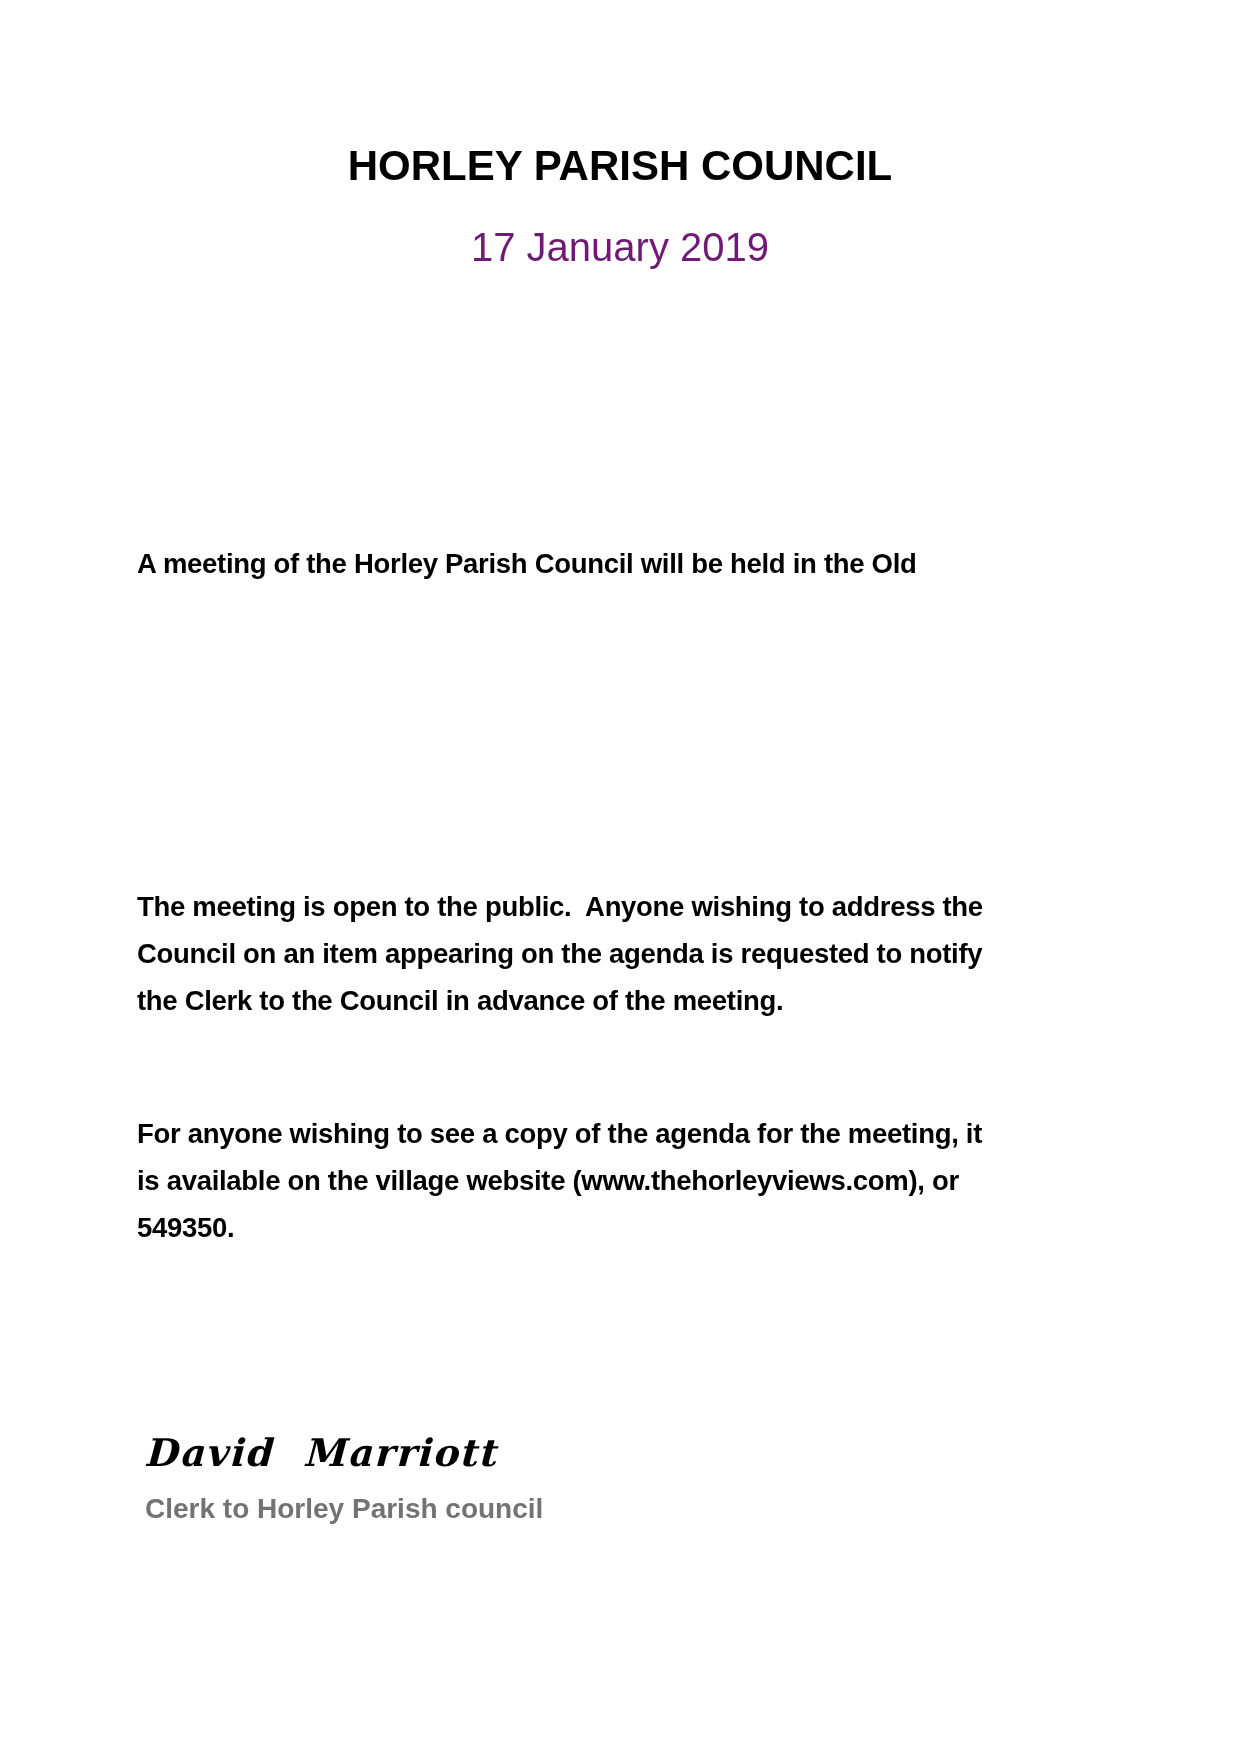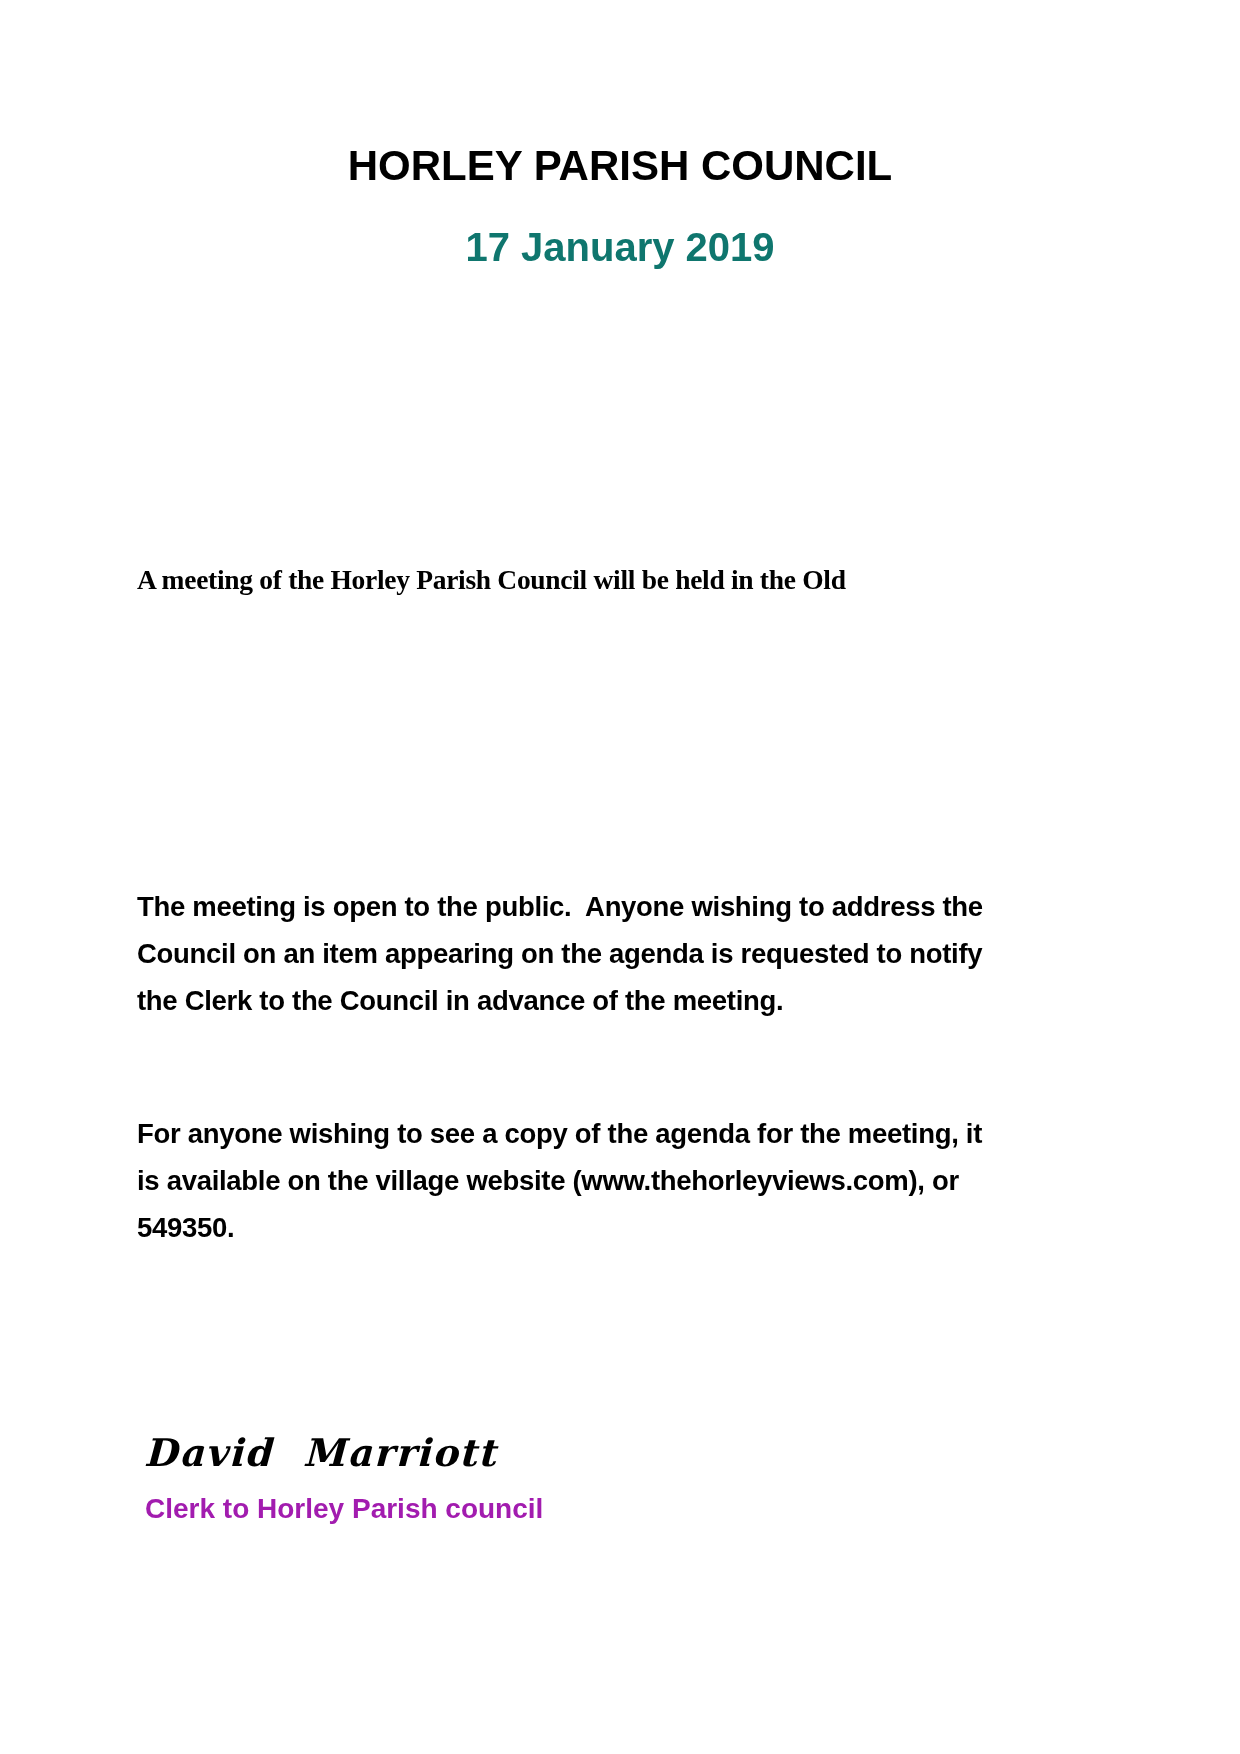--- a/index.html
+++ b/index.html
@@ -31,40 +31,40 @@
     color: #000000;
   }
   .doc-date {
     position: absolute;
     top: 227px;
     left: 0;
     width: 1240px;
     margin: 0;
     text-align: center;
     font-family: "Liberation Sans", sans-serif;
-    font-weight: 700;
+    font-weight: 400;
     font-size: 40px;
     line-height: 1;
-    color: #0f766e;
+    color: #701a75;
   }
   .para {
     position: absolute;
     left: 137px;
     width: 960px;
     font-family: "Liberation Sans", sans-serif;
     font-weight: 700;
     font-size: 27.5px;
     letter-spacing: -0.3px;
     line-height: 47px;
     color: #000000;
   }
   .para .line {
     white-space: pre; 
   }
-  .p-intro  { top: 556px; font-family: Liberation Serif, serif; }
+  .p-intro  { top: 540px; }
   .p-time   { top: 750px; }
   .p-time .line { padding-left: 196px; }
   .p-public { top: 883px; }
   .p-agenda { top: 1110px; }
   .signature {
     position: absolute;
     left: 146px;
     top: 1432px;
     font-family: "DejaVu Serif", serif;
     font-style: italic;
@@ -80,21 +80,21 @@
   }
   .signoff {
     position: absolute;
     left: 145px;
     top: 1492px;
     font-family: "Liberation Sans", sans-serif;
     font-weight: 700;
     font-size: 28px;
     line-height: 1.2;
     white-space: pre;
-    color: #a21caf;
+    color: #737373;
   }
 </style>
 </head>
 <body>
 
 <div class="page">
 
   <h1 class="doc-title">HORLEY PARISH COUNCIL</h1>
 
   <h2 class="doc-date">17 January 2019</h2>

